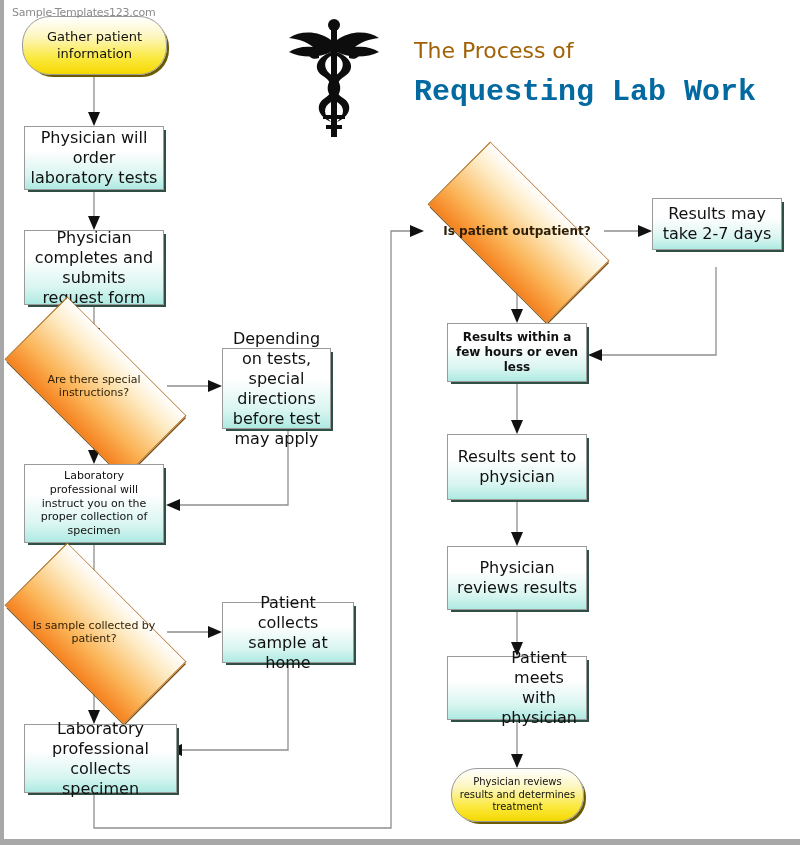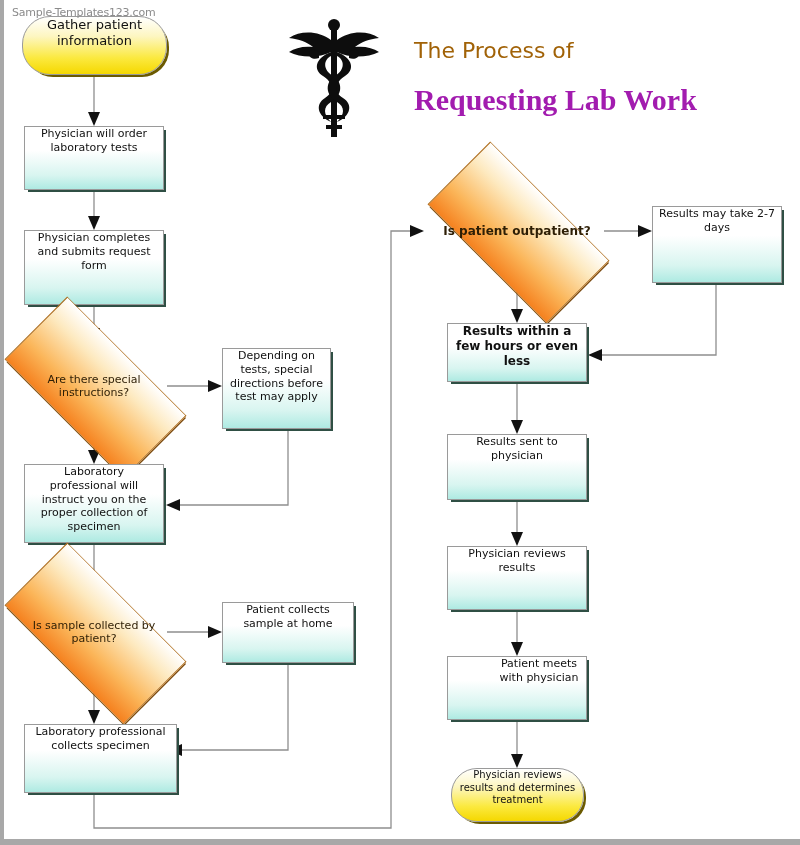--- a/index.html
+++ b/index.html
@@ -35,64 +35,64 @@
     z-index:30;
   }
   .title-small{
     font-family:"DejaVu Sans",sans-serif;
     font-size:22px;
     color:#a16207;
     line-height:1.15;
     white-space:nowrap;
   }
   .title-big{
-    font-family:Liberation Serif, serif;
+    font-family:Liberation Mono, monospace;
     font-size:30px;
     font-weight:bold;
-    color:#a21caf;
+    color:#0369a1;
     line-height:1.15;
-    margin-top:20px;
+    margin-top:12px;
     white-space:nowrap;
   }
 
   
   .caduceus{
     position:absolute;
     left:275px;top:12px;
     width:110px;height:130px;
     z-index:30;
   }
 
   
   .node{
     position:absolute;
     box-sizing:border-box;
     display:flex;
-    align-items:flex-start;
+    align-items:center;
     justify-content:center;
     text-align:center;
     z-index:20;
   }
   .node .lbl{
     display:block;
     width:100%;
     padding:0 5px;
     box-sizing:border-box;
     color:#111111;
     font-family:"DejaVu Sans",sans-serif;
     line-height:1.25;
   }
 
   
   .proc{
     background:linear-gradient(to bottom,#ffffff 0%,#ffffff 38%,#d8f5f0 78%,#aeeae2 100%);
     border:1px solid #9a9a9a;
     box-shadow:3px 3px 0 -1px #2f4f44;
   }
-  .proc .lbl{font-size:11px;}
+  .proc .lbl{font-size:16px;}
 
   
   .term{
     border:1px solid #9a9a9a;
     background:linear-gradient(to bottom,#ffffff 0%,#fdf6c0 34%,#fbe93f 72%,#f5d800 100%);
     box-shadow:3px 3px 0 -1px #6b5a00;
   }
   .term .lbl{font-size:13px;}
 
   
@@ -265,21 +265,21 @@
 
   <div class="node proc" style="left:20px;top:724px;width:153px;height:69px;">
     <span class="lbl">Laboratory professional collects specimen</span>
   </div>
 
   <div class="deci wide" style="left:428px;top:187px;width:170px;height:88px;">
     <div class="dshape"></div>
     <div class="dtext" style="font-size:12px;font-weight:bold;">Is patient outpatient?</div>
   </div>
 
-  <div class="node proc" style="left:648px;top:198px;width:130px;height:77px;margin-top:8px;">
+  <div class="node proc" style="left:648px;top:198px;width:130px;height:52px;">
     <span class="lbl">Results may take 2-7 days</span>
   </div>
 
   <div class="node proc" style="left:443px;top:323px;width:140px;height:59px;">
     <span class="lbl" style="font-size:12px;font-weight:bold;">Results within a few hours or even less</span>
   </div>
 
   <div class="node proc" style="left:443px;top:434px;width:140px;height:66px;">
     <span class="lbl">Results sent to physician</span>
   </div>

